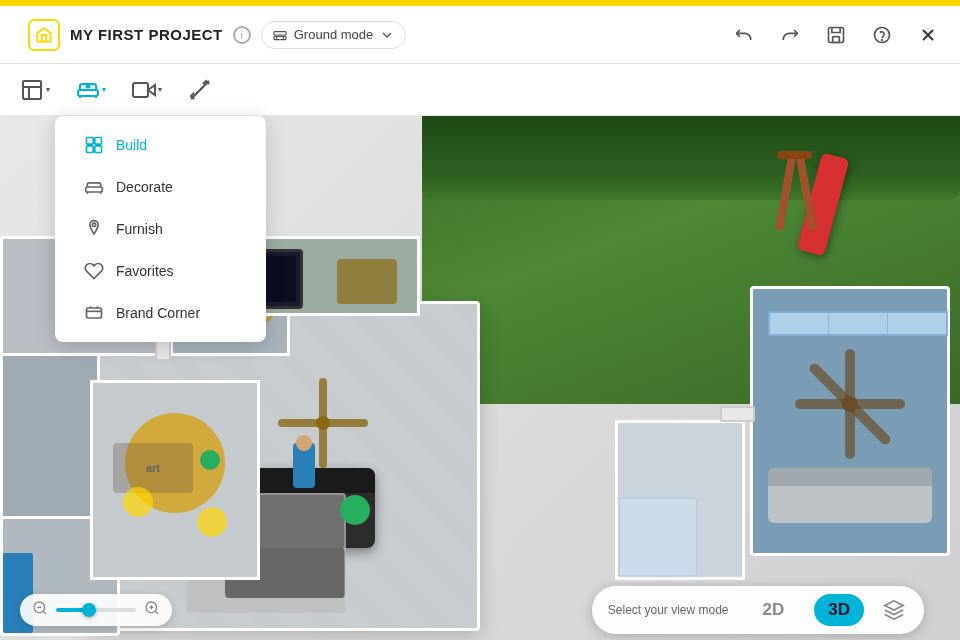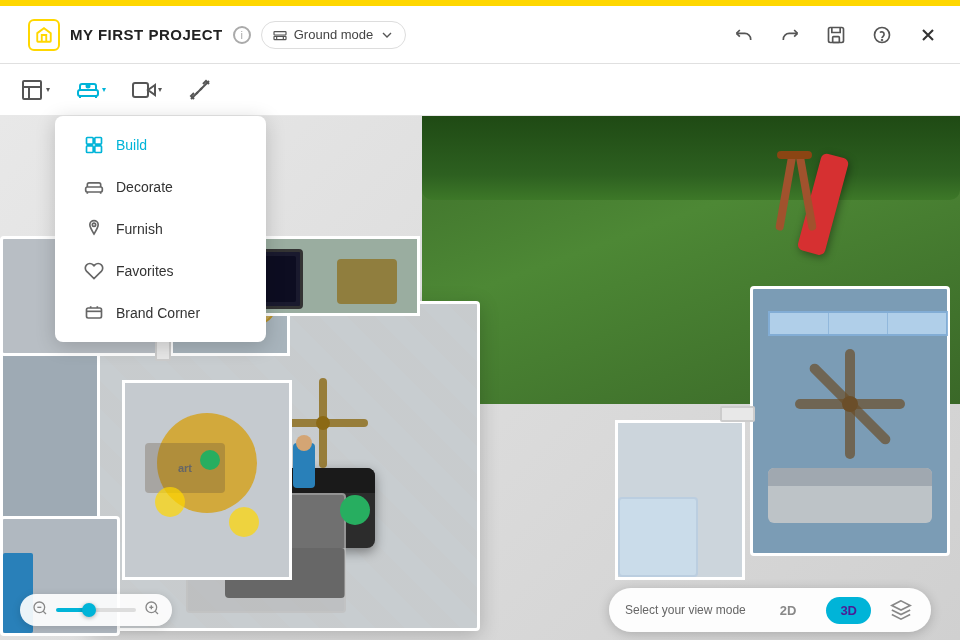--- a/index.html
+++ b/index.html
@@ -156,21 +156,21 @@
     #main-view {
       position: absolute;
       top: 116px; left: 0; right: 0; bottom: 0;
       overflow: hidden;
       background: linear-gradient(135deg, #e8e8e8 0%, #d0d0d0 100%);
     }
 
     
     #bottom-bar {
       position: absolute;
-      bottom: 0; left: 0; right: 9px;
+      bottom: 0; left: 0; right: 16px;
       height: 60px;
       background: transparent;
       display: flex;
       align-items: center;
       justify-content: space-between;
       padding: 0 20px;
       z-index: 30;
     }
 
     #zoom-control {
@@ -214,27 +214,27 @@
     #view-mode-label {
       font-size: 12px;
       color: #666;
       margin-right: 4px;
     }
 
     .view-mode-btn {
       padding: 6px 14px;
       border-radius: 20px;
       cursor: pointer;
-      font-size: 13px;
+      font-size: 17px;
       font-weight: 600;
       color: #888;
     }
     .view-mode-btn.active {
       background: #00b4d8;
-      color: #4c1d95;
+      color: #0f172a;
     }
 
     .view-mode-icon {
       width: 28px; height: 28px;
       display: flex; align-items: center; justify-content: center;
       cursor: pointer;
       color: #888;
     }
 
     
@@ -456,21 +456,21 @@
 
     <div style="position:absolute; top:120px; left:180px; width:240px; height:80px; background:#9aada0; border:3px solid #fff;">
 
       <div style="position:absolute; top:10px; left:20px; width:100px; height:60px; background:#1a1a2e; border-radius:4px; border:3px solid #333;">
         <div style="position:absolute; inset:4px; background:#0a0a1e; border-radius:2px; opacity:0.8;"></div>
       </div>
 
       <div style="position:absolute; top:20px; right:20px; width:60px; height:45px; background:#8B6914; border-radius:4px; opacity:0.7;"></div>
     </div>
 
-    <div style="position:absolute; bottom:60px; left:90px; width:170px; height:200px; background:#c5cacf; border:3px solid #fff;margin-left:32px;">
+    <div style="position:absolute; bottom:60px; left:90px; width:170px; height:200px; background:#c5cacf; border:3px solid #fff;">
 
       <div style="position:absolute; top:30px; left:50%; transform:translateX(-50%); width:100px; height:100px; background:#d4a017; border-radius:50%; opacity:0.8;"></div>
 
       <div style="position:absolute; top:60px; left:20px; width:80px; height:50px; background:rgba(100,80,60,0.3); border-radius:4px; display:flex; align-items:center; justify-content:center; font-size:11px; color:#666; font-weight:bold;">art</div>
 
       <div style="position:absolute; bottom:60px; left:30px; width:30px; height:30px; background:#FFD700; border-radius:50%; opacity:0.7;"></div>
       <div style="position:absolute; bottom:40px; right:30px; width:30px; height:30px; background:#FFD700; border-radius:50%; opacity:0.7;"></div>
     </div>
 
     <div style="position:absolute; bottom:60px; right:215px; width:130px; height:160px; background:#ccd5dc; border:3px solid #fff;">

